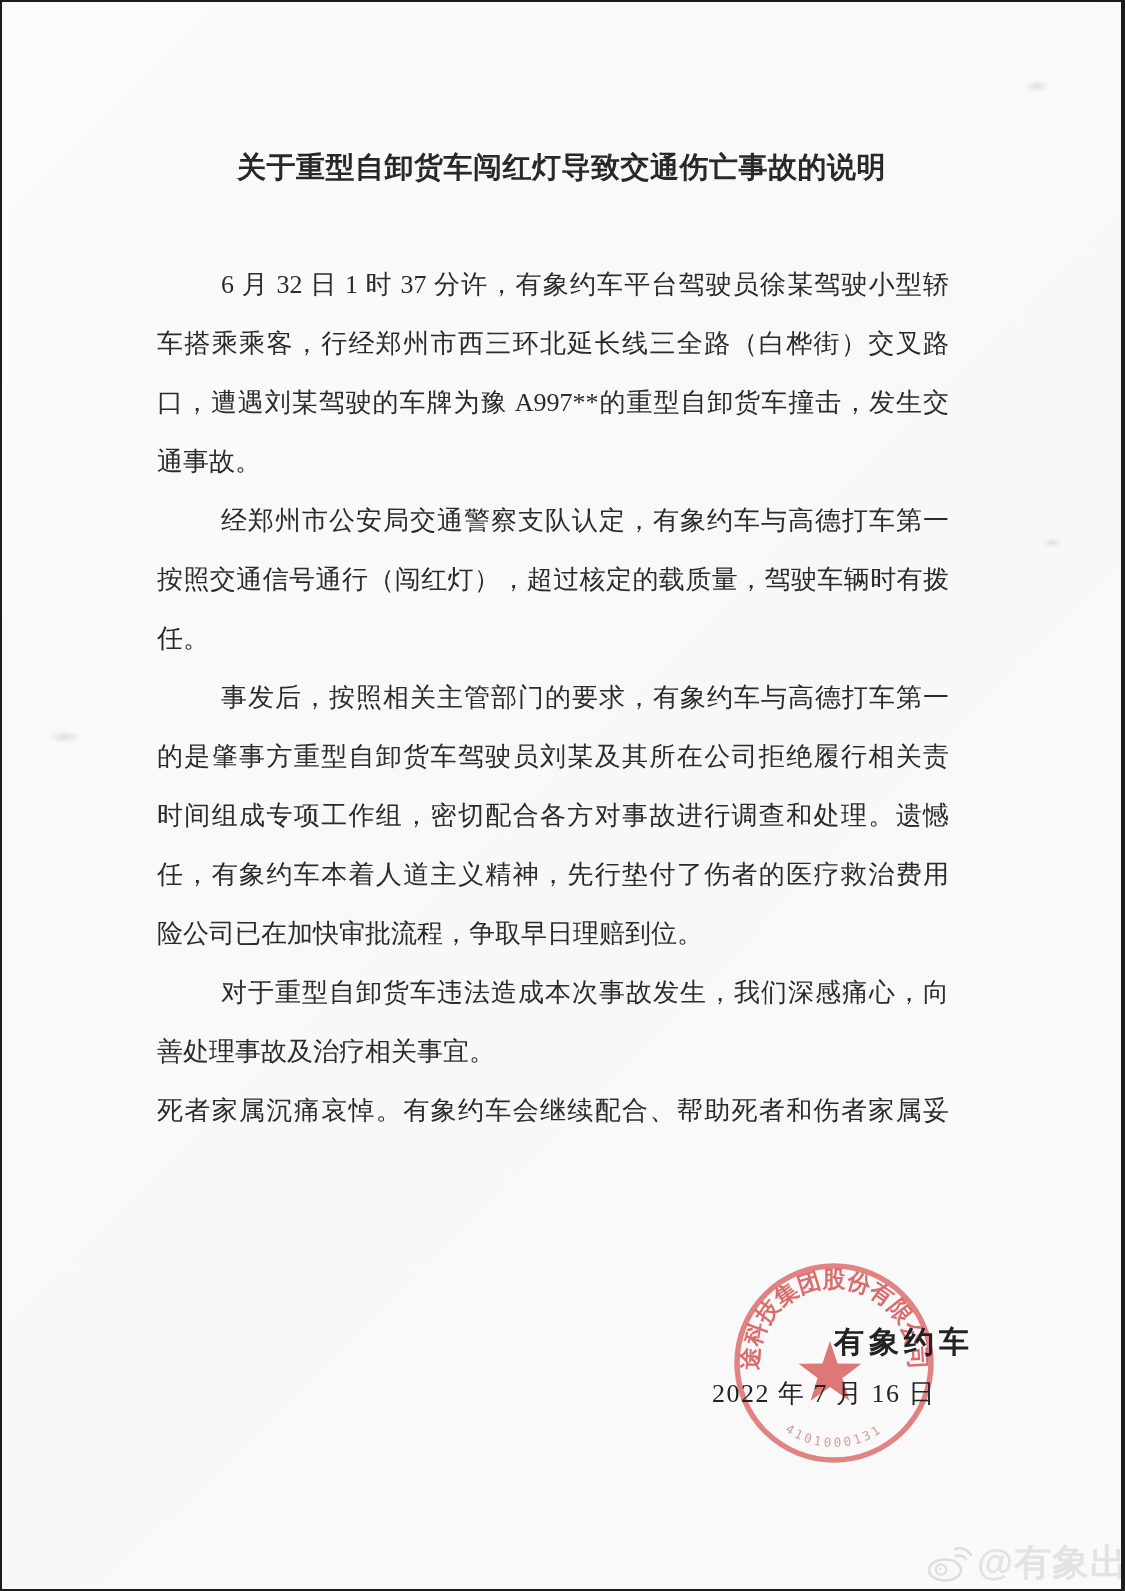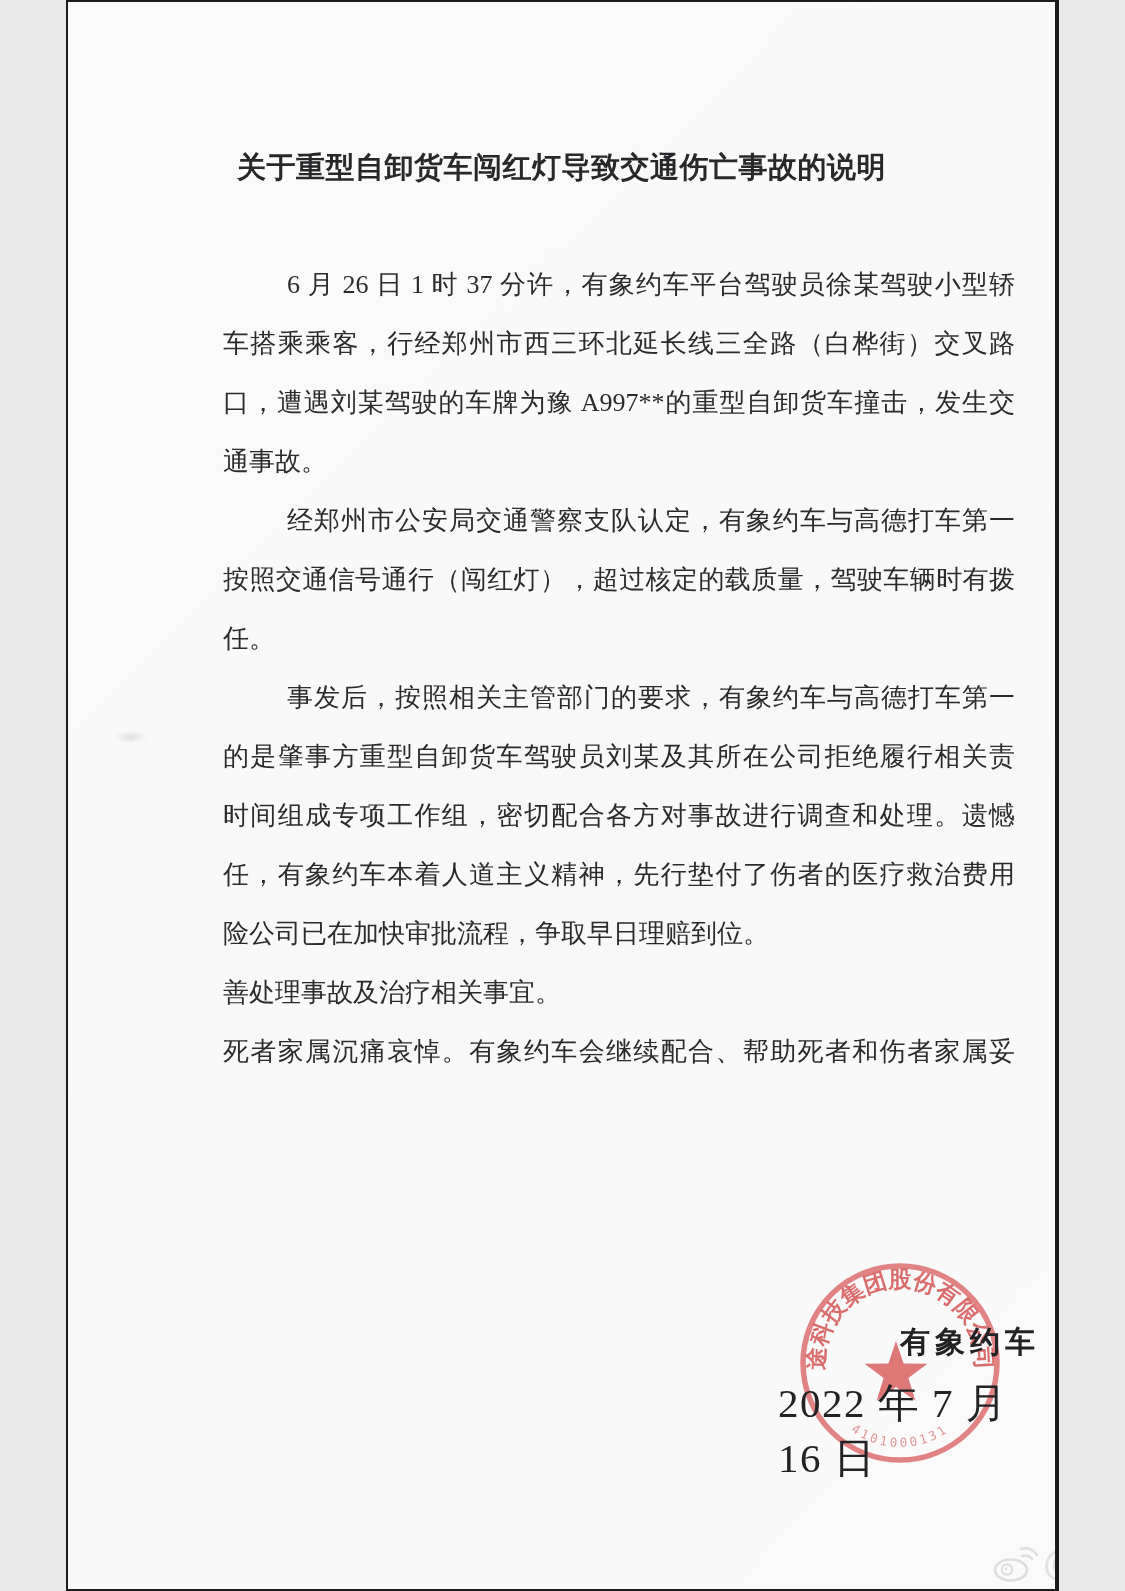--- a/index.html
+++ b/index.html
@@ -1,18 +1,18 @@
 <!DOCTYPE html>
 <html><head>
 <meta charset="utf-8">
 <style>
   html,body { margin:0; padding:0; background:#e9e9e9; }
   .page {
     position: relative;
-    width: 993px;
+    width: 1125px;
     height: 1591px;
     margin: 0 auto;
     box-sizing: border-box;
     background: linear-gradient(135deg, #fbfbfc 0%, #f8f8f9 55%, #fafafb 100%);
     border: 2px solid #1c1c1c;
     border-right-width: 4px;
     overflow: hidden;
     font-family: "Liberation Serif", "DejaVu Serif", serif;
     color: #2e2e31;
   }
@@ -47,21 +47,21 @@
     font-family: "Liberation Sans", "DejaVu Sans", sans-serif;
     font-weight: bold;
     font-size: 30px;
     letter-spacing: 5px;
     color: #222225;
     z-index: 3;
   }
   .sig-date {
     position: absolute;
     left: 710px; top: 1374px;
-    font-size: 41px;
+    font-size: 26px;
     letter-spacing: 1.5px;
     color: #222225;
     z-index: 3;
   }
   .seal {
     position: absolute;
     left: 723px; top: 1252px;
     width: 218px; height: 218px;
     z-index: 2;
     mix-blend-mode: multiply;
@@ -94,32 +94,33 @@
   .smudge.s3 { left: 1040px; top: 536px; width: 20px; height: 10px; }
 </style>
 </head>
 <body>
 
 <div class="page">
 
   <div class="doc-title">关于重型自卸货车闯红灯导致交通伤亡事故的说明</div>
 
   <div class="doc-body">
-      <div class="line first">6 月 26 日 1 时 37 分许，有象约车平台驾驶员徐某驾驶小型轿</div>
+      <div class="line first">6 月 32 日 1 时 37 分许，有象约车平台驾驶员徐某驾驶小型轿</div>
       <div class="line">车搭乘乘客，行经郑州市西三环北延长线三全路（白桦街）交叉路</div>
       <div class="line">口，遭遇刘某驾驶的车牌为豫 A997**的重型自卸货车撞击，发生交</div>
       <div class="line last">通事故。</div>
       <div class="line first">经郑州市公安局交通警察支队认定，有象约车与高德打车第一</div>
       <div class="line">按照交通信号通行（闯红灯），超过核定的载质量，驾驶车辆时有拨</div>
       <div class="line last">任。</div>
       <div class="line first">事发后，按照相关主管部门的要求，有象约车与高德打车第一</div>
       <div class="line">的是肇事方重型自卸货车驾驶员刘某及其所在公司拒绝履行相关责</div>
       <div class="line">时间组成专项工作组，密切配合各方对事故进行调查和处理。遗憾</div>
       <div class="line">任，有象约车本着人道主义精神，先行垫付了伤者的医疗救治费用</div>
       <div class="line last">险公司已在加快审批流程，争取早日理赔到位。</div>
+      <div class="line first">对于重型自卸货车违法造成本次事故发生，我们深感痛心，向</div>
       <div class="line last">善处理事故及治疗相关事宜。</div>
       <div class="line">死者家属沉痛哀悼。有象约车会继续配合、帮助死者和伤者家属妥</div>
     </div>
 
   <svg class="seal" viewBox="0 0 218 218">
     <circle cx="109" cy="109" r="97" fill="none" stroke="#e06563" stroke-width="5.5" opacity="0.85"></circle>
     <path id="sealArcTop" d="M 37.6 135 A 76 76 0 1 1 180.4 135" fill="none"></path>
     <path id="sealArcBottom" d="M 55 173.3 A 84 84 0 0 0 163 173.3" fill="none"></path>
     <text font-family="Liberation Sans, sans-serif" font-weight="bold" font-size="23" fill="#da5452" opacity="0.9">
       <textPath href="#sealArcTop" startOffset="50%" text-anchor="middle">途科技集团股份有限公司</textPath>

